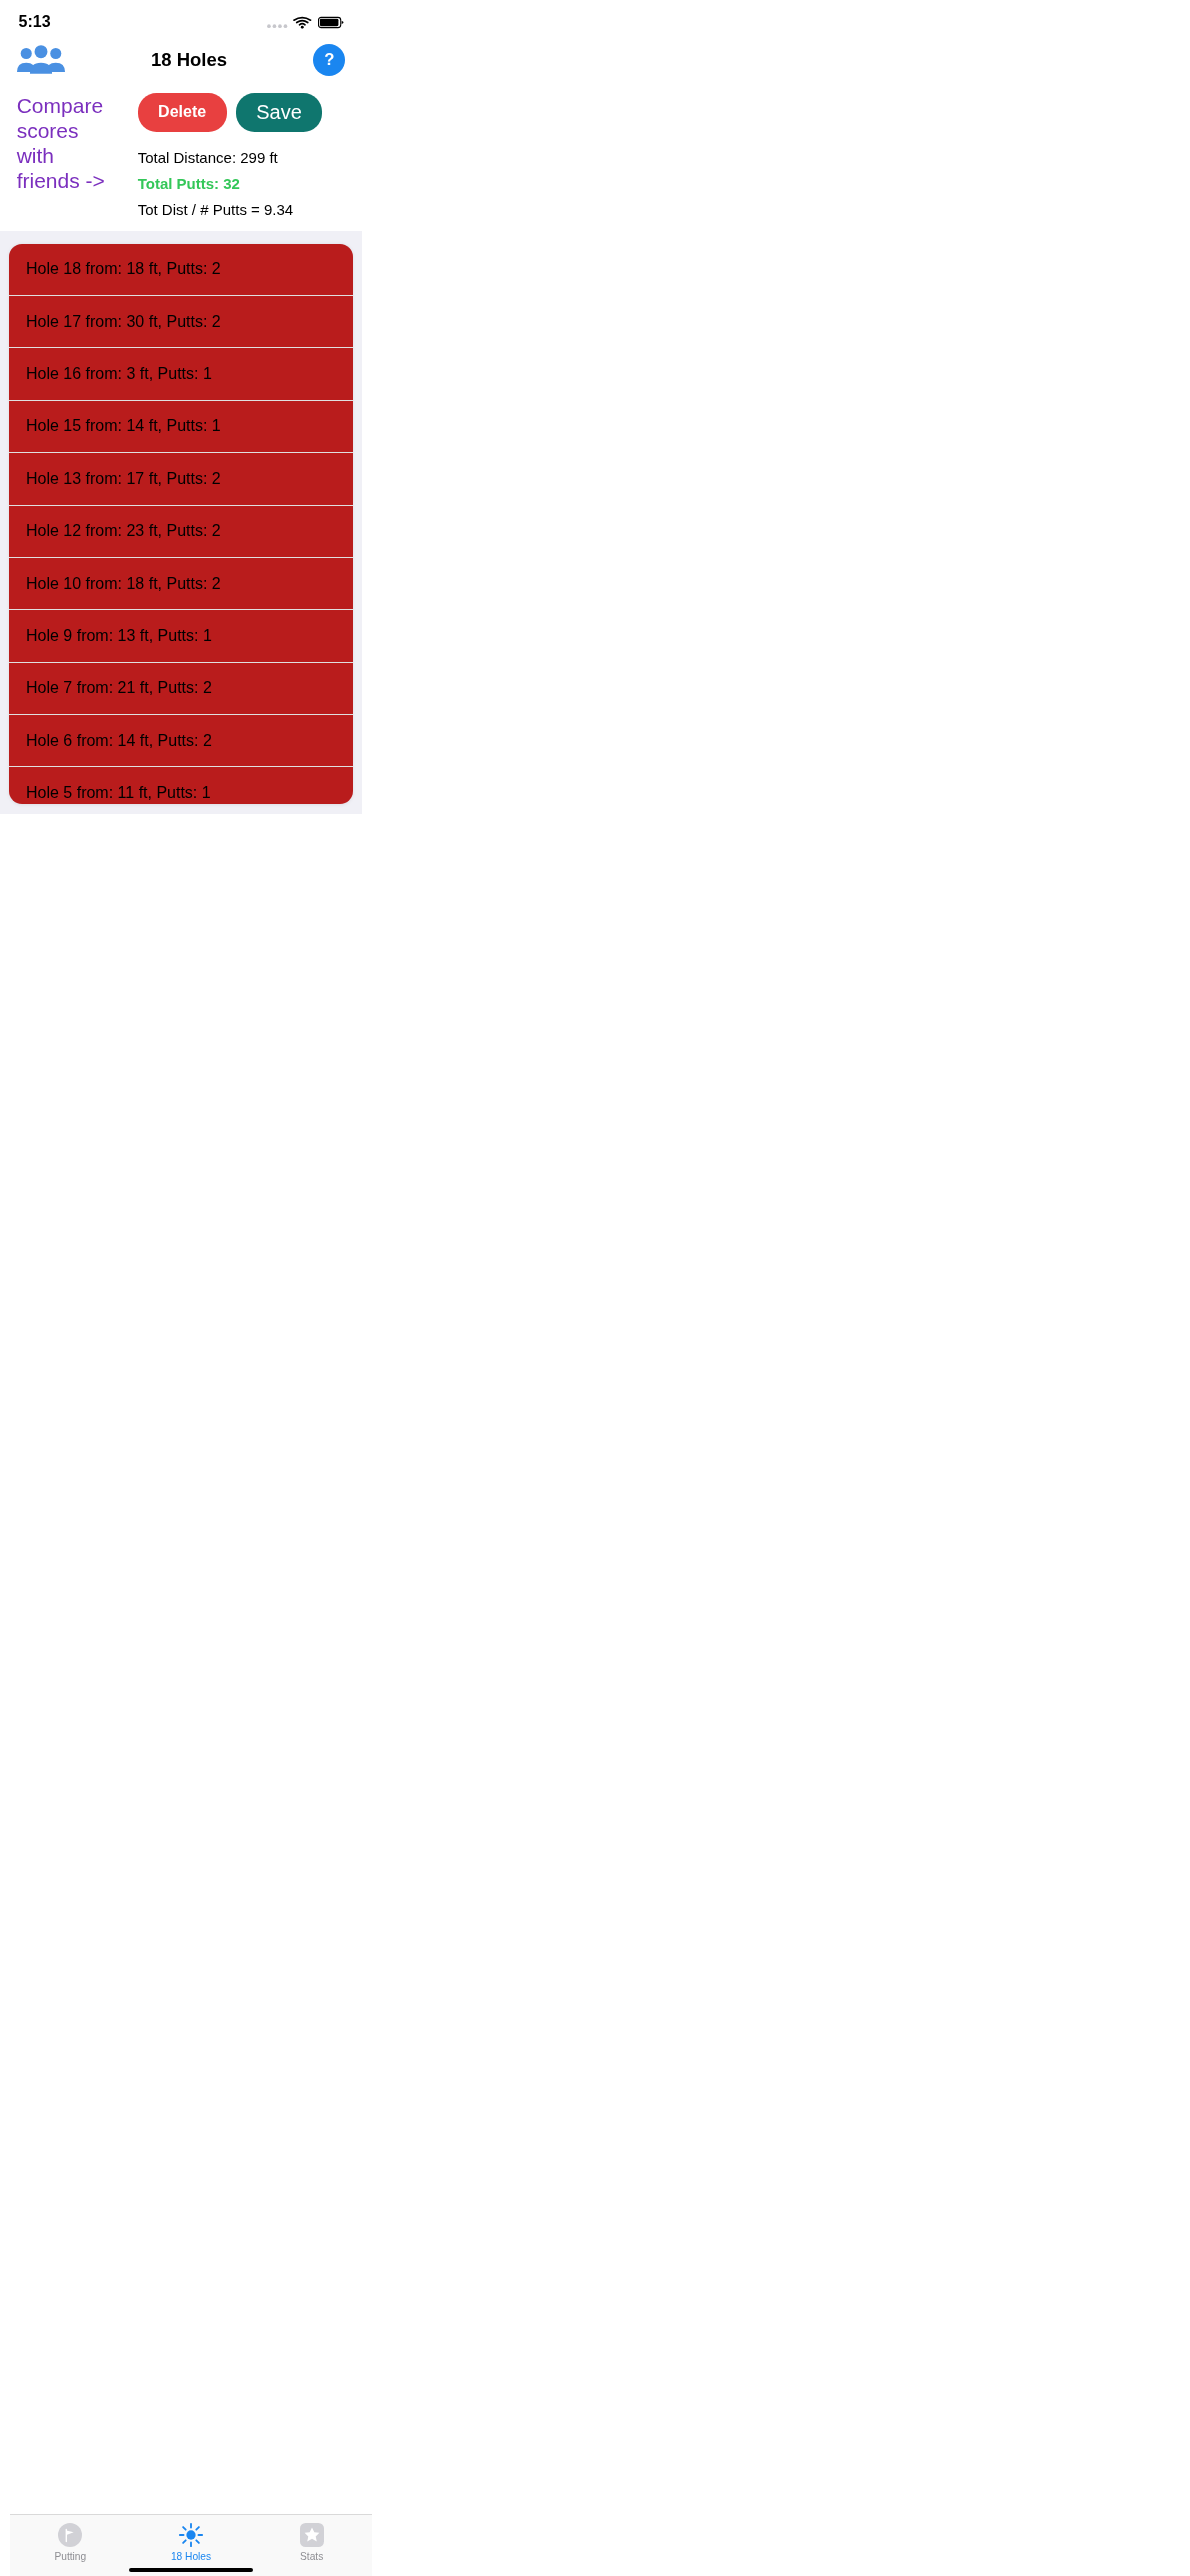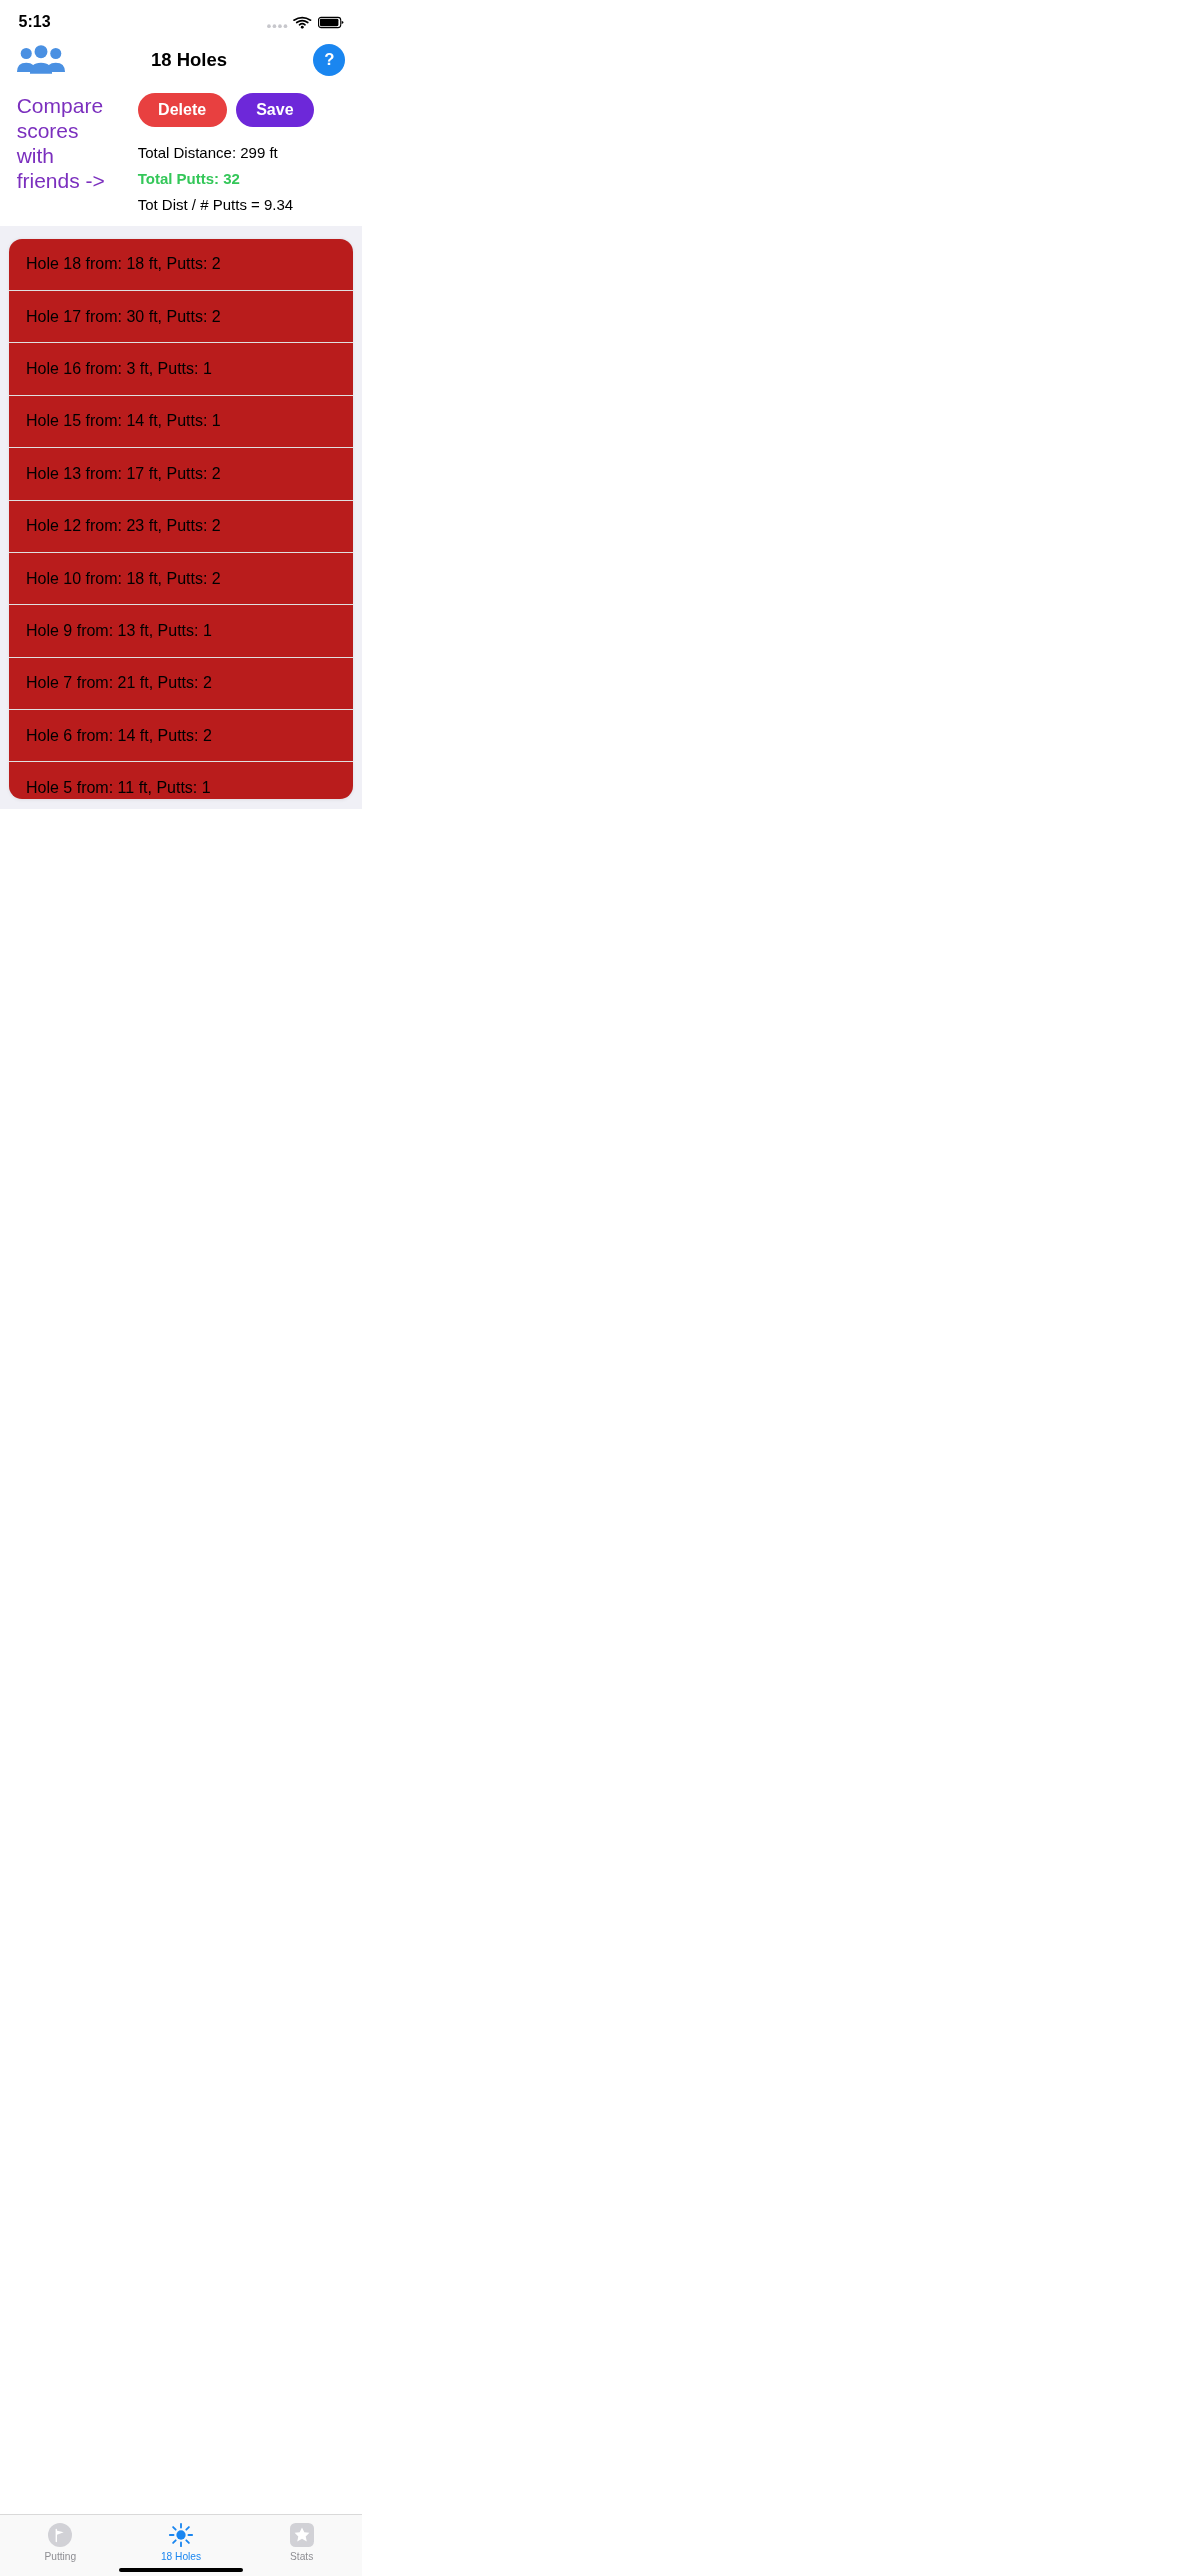--- a/index.html
+++ b/index.html
@@ -96,27 +96,27 @@
       background: #e84040;
       color: #fff;
       border: none;
       border-radius: 18.5px;
       padding: 8.3px 20.4px;
       font-size: 16px;
       font-weight: 600;
       cursor: pointer;
     }
     .btn-save {
-      background: #6d28d9;
+      background: #0f766e;
       color: #fff;
       border: none;
       border-radius: 18.5px;
       padding: 8.3px 20.4px;
-      font-size: 16px;
-      font-weight: 700;
+      font-size: 20px;
+      font-weight: 400;
       cursor: pointer;
     }
     .stat-line {
       font-size: 15px;
       color: #000;
     }
     .stat-line.green {
       color: #34c759;
       font-weight: 600;
     }
@@ -174,21 +174,21 @@
     .home-indicator {
       width: 124px;
       height: 4.6px;
       background: #000;
       border-radius: 2.8px;
       margin: 5.6px auto 3.7px auto;
     }
     .tab-bar-wrapper {
       position: fixed;
       bottom: 0;
-      left: 0;
+      left: 10px;
       width: 362px;
       background: #f9f9f9;
       border-top: 0.9px solid #d9d9d9;
     }
     .tab-bar-inner {
       display: flex;
       align-items: center;
       justify-content: space-around;
       padding: 7.4px 0 0 0;
     }

